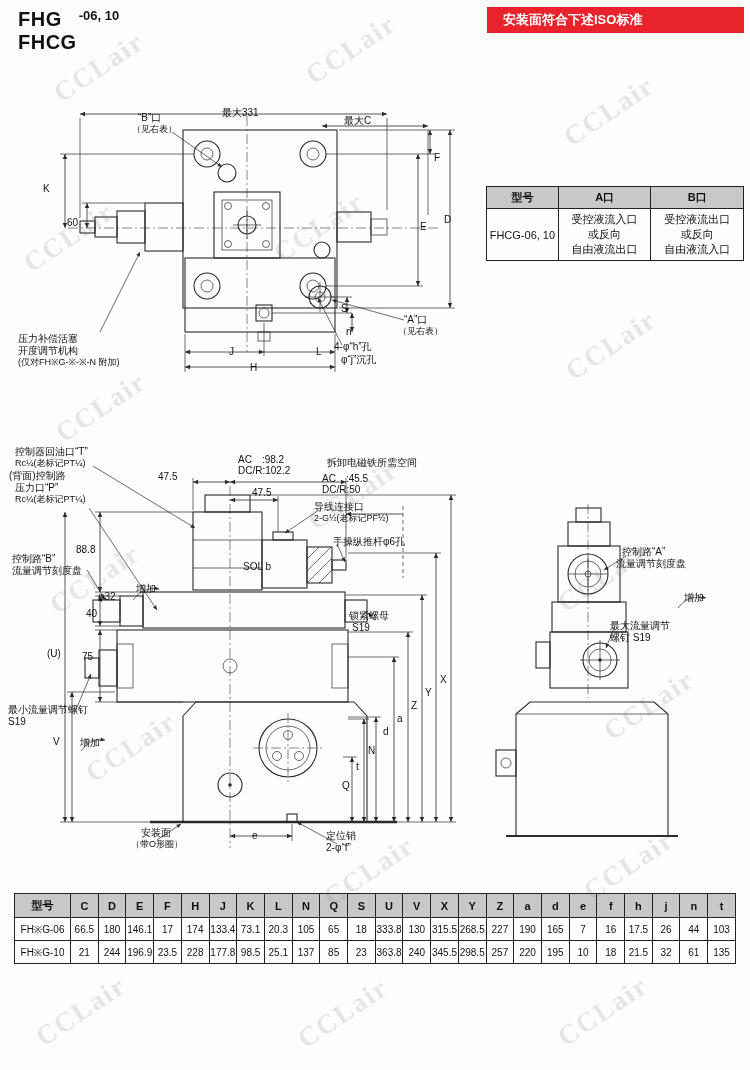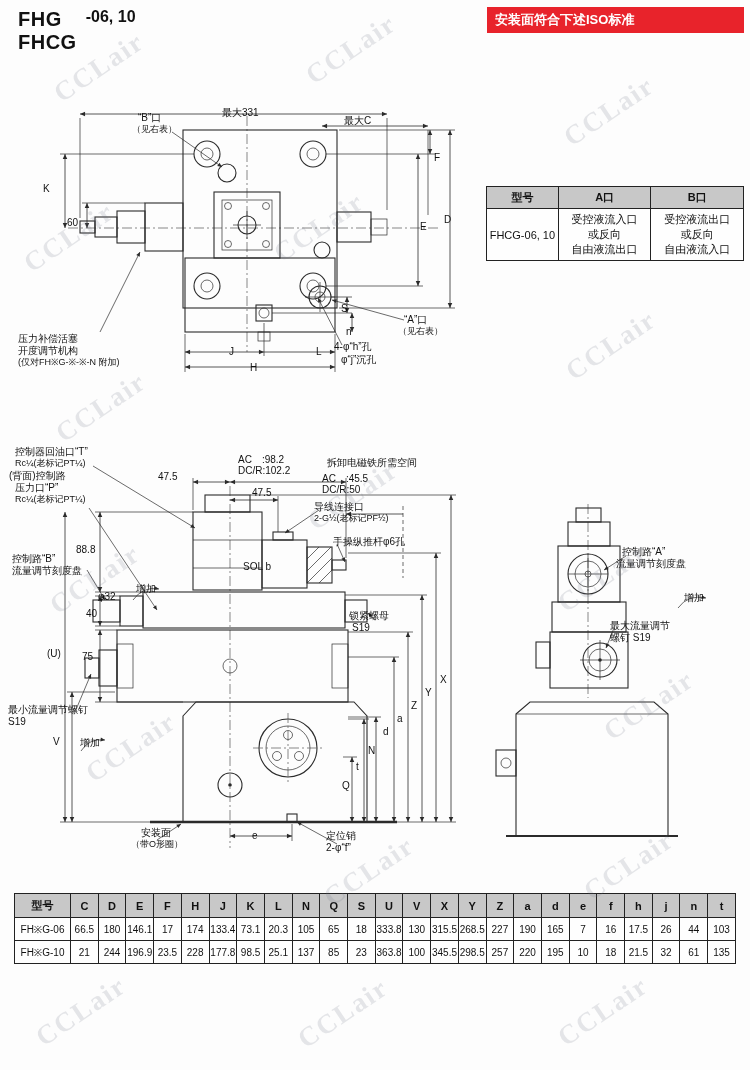--- a/index.html
+++ b/index.html
@@ -1,22 +1,22 @@
 <!DOCTYPE html>
 <html><head>
 <meta charset="utf-8">
 <style>
   *{margin:0;padding:0;box-sizing:border-box}
   body{background:#ffffff}
   .page{position:relative;width:750px;height:1070px;background:#fdfdfd;font-family:"Liberation Sans",sans-serif;color:#111;overflow:hidden}
   .wm{position:absolute;transform:rotate(-34deg);font-family:"Liberation Serif",serif;font-weight:bold;font-size:27px;letter-spacing:2px;color:rgba(105,115,130,0.17);z-index:5;pointer-events:none;white-space:nowrap}
   .titleblock{position:absolute;left:18px;top:8px;z-index:4}
   .big{font-weight:bold;font-size:20px;line-height:1.15;letter-spacing:.5px}
-  .suffix{font-weight:bold;font-size:16px;margin-left:24px;vertical-align:top}
-  .banner{position:absolute;left:487px;top:7px;width:257px;background:#e8232b;color:#fff;font-weight:bold;font-size:13px;line-height:1.5;padding:3px 8px;z-index:4}
+  .suffix{font-weight:bold;font-size:13px;margin-left:17px;vertical-align:top}
+  .banner{position:absolute;left:487px;top:7px;width:257px;background:#e8232b;color:#fff;font-weight:bold;font-size:13px;line-height:1.5;padding:3px 16px;z-index:4}
   .banner .l2{letter-spacing:.4px}
   svg{position:absolute;z-index:2}
   .ln{fill:none;stroke:#2b2b2b;stroke-width:1.1}
   .thin{stroke-width:.7}
   .hl{fill:none;stroke:#2b2b2b;stroke-width:.7}
   .cl{fill:none;stroke:#555;stroke-width:.7;stroke-dasharray:10 3 2 3}
   .dim{fill:none;stroke:#2b2b2b;stroke-width:.8}
   .dash{stroke-dasharray:4 3}
   .lbl{position:absolute;font-size:10px;line-height:1.15;white-space:nowrap;z-index:3}
   .s9{font-size:9px}
@@ -436,21 +436,21 @@
         <td>196.9</td>
         <td>23.5</td>
         <td>228</td>
         <td>177.8</td>
         <td>98.5</td>
         <td>25.1</td>
         <td>137</td>
         <td>85</td>
         <td>23</td>
         <td>363.8</td>
-        <td>100</td>
+        <td>240</td>
         <td>345.5</td>
         <td>298.5</td>
         <td>257</td>
         <td>220</td>
         <td>195</td>
         <td>10</td>
         <td>18</td>
         <td>21.5</td>
         <td>32</td>
         <td>61</td>

